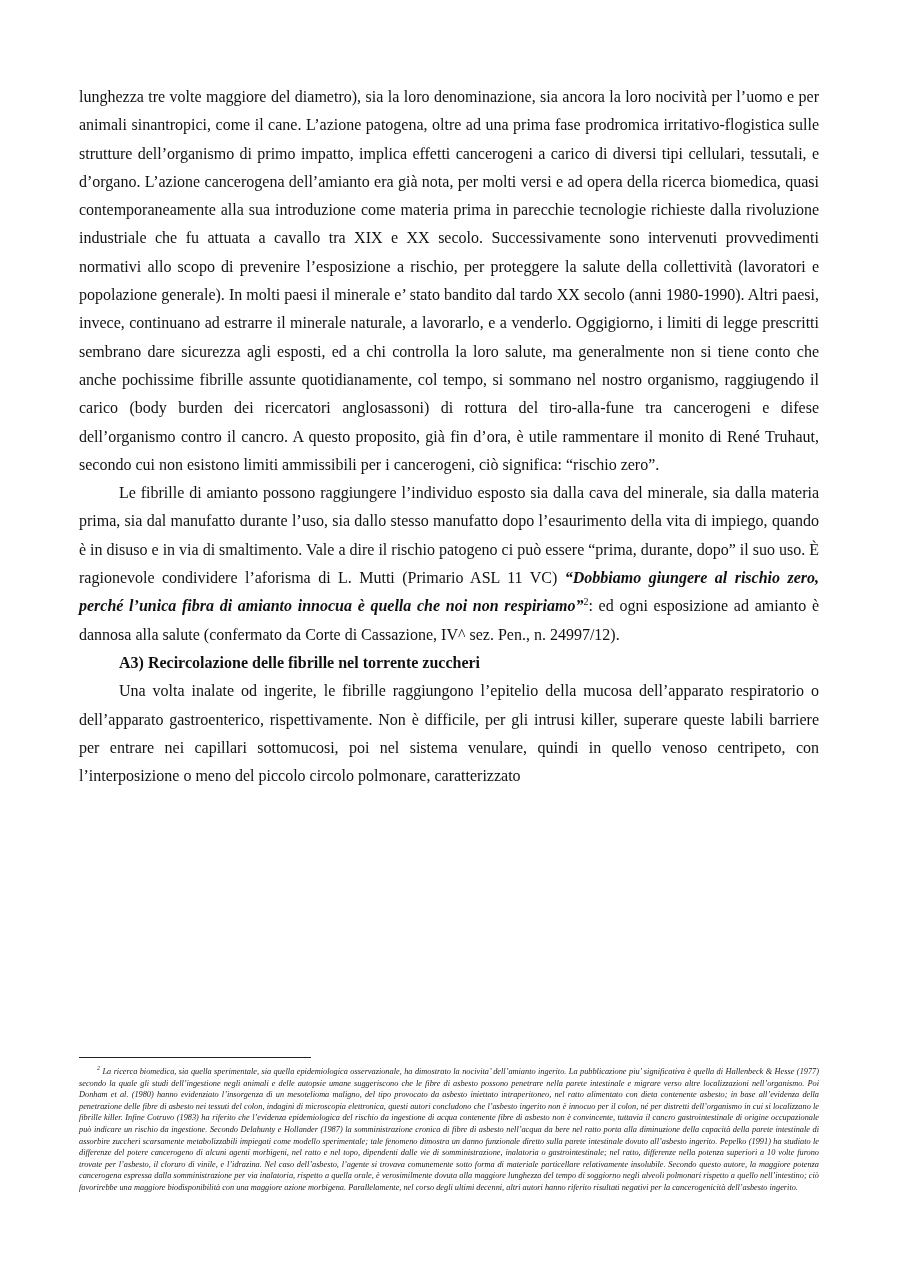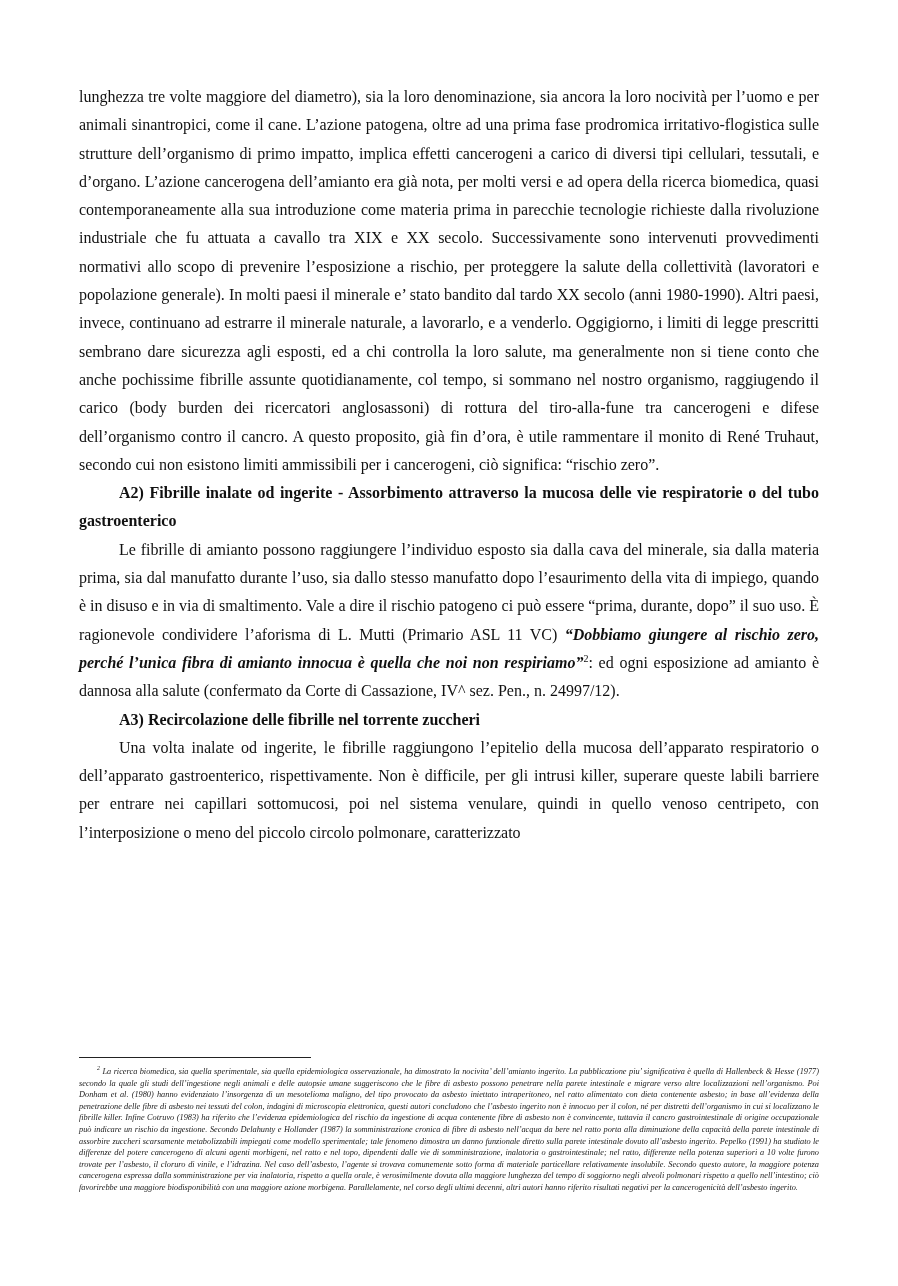--- a/index.html
+++ b/index.html
@@ -29,21 +29,20 @@
   }
   .footnote sup { font-size: 6px; font-style: italic; }
 </style>
 </head>
 <body>
 
 <div class="page">
   <div class="body-text">
     <p>lunghezza tre volte maggiore del diametro), sia la loro denominazione, sia ancora la loro nocività per l’uomo e per animali sinantropici, come il cane. L’azione patogena, oltre ad una prima fase prodromica irritativo-flogistica sulle strutture dell’organismo di primo impatto, implica effetti cancerogeni a carico di diversi tipi cellulari, tessutali, e d’organo. L’azione cancerogena dell’amianto era già nota, per molti versi e ad opera della ricerca biomedica, quasi contemporaneamente alla sua introduzione come materia prima in parecchie tecnologie richieste dalla rivoluzione industriale che fu attuata a cavallo tra XIX e XX secolo. Successivamente sono intervenuti provvedimenti normativi allo scopo di prevenire l’esposizione a rischio, per proteggere la salute della collettività (lavoratori e popolazione generale). In molti paesi il minerale e’ stato bandito dal tardo XX secolo (anni 1980-1990). Altri paesi, invece, continuano ad estrarre il minerale naturale, a lavorarlo, e a venderlo. Oggigiorno, i limiti di legge prescritti sembrano dare sicurezza agli esposti, ed a chi controlla la loro salute, ma generalmente non si tiene conto che anche pochissime fibrille assunte quotidianamente, col tempo, si sommano nel nostro organismo, raggiugendo il carico (body burden dei ricercatori anglosassoni) di rottura del tiro-alla-fune tra cancerogeni e difese dell’organismo contro il cancro. A questo proposito, già fin d’ora, è utile rammentare il monito di René Truhaut, secondo cui non esistono limiti ammissibili per i cancerogeni, ciò significa: “rischio zero”.</p>
 
-    <p class="heading">A2) Fibrille inalate od ingerite - Assorbimento attraverso la mucosa delle vie respiratorie o del tubo gastroenterico</p>
 
     <p class="indent"><span>Le fibrille di amianto possono raggiungere l’individuo esposto sia dalla cava del minerale, sia dalla materia prima, sia dal manufatto durante l’uso, sia dallo stesso manufatto dopo l’esaurimento della vita di impiego, quando è in disuso e in via di smaltimento. Vale a dire il rischio patogeno ci può essere “prima, durante, dopo” il suo uso. È ragionevole condividere l’aforisma di L. Mutti (Primario ASL 11 VC) </span><span class="quote">“Dobbiamo giungere al rischio zero, perché l’unica fibra di amianto innocua è quella che noi non respiriamo”</span><sup>2</sup><span>: ed ogni esposizione ad amianto è dannosa alla salute (confermato da Corte di Cassazione, IV^ sez. Pen., n. 24997/12).</span></p>
 
     <p class="heading">A3) Recircolazione delle fibrille nel torrente zuccheri</p>
 
     <p class="indent">Una volta inalate od ingerite, le fibrille raggiungono l’epitelio della mucosa dell’apparato respiratorio o dell’apparato gastroenterico, rispettivamente. Non è difficile, per gli intrusi killer, superare queste labili barriere per entrare nei capillari sottomucosi, poi nel sistema venulare, quindi in quello venoso centripeto, con l’interposizione o meno del piccolo circolo polmonare, caratterizzato</p>
   </div>
 
   <div class="fn-rule"></div>
 

